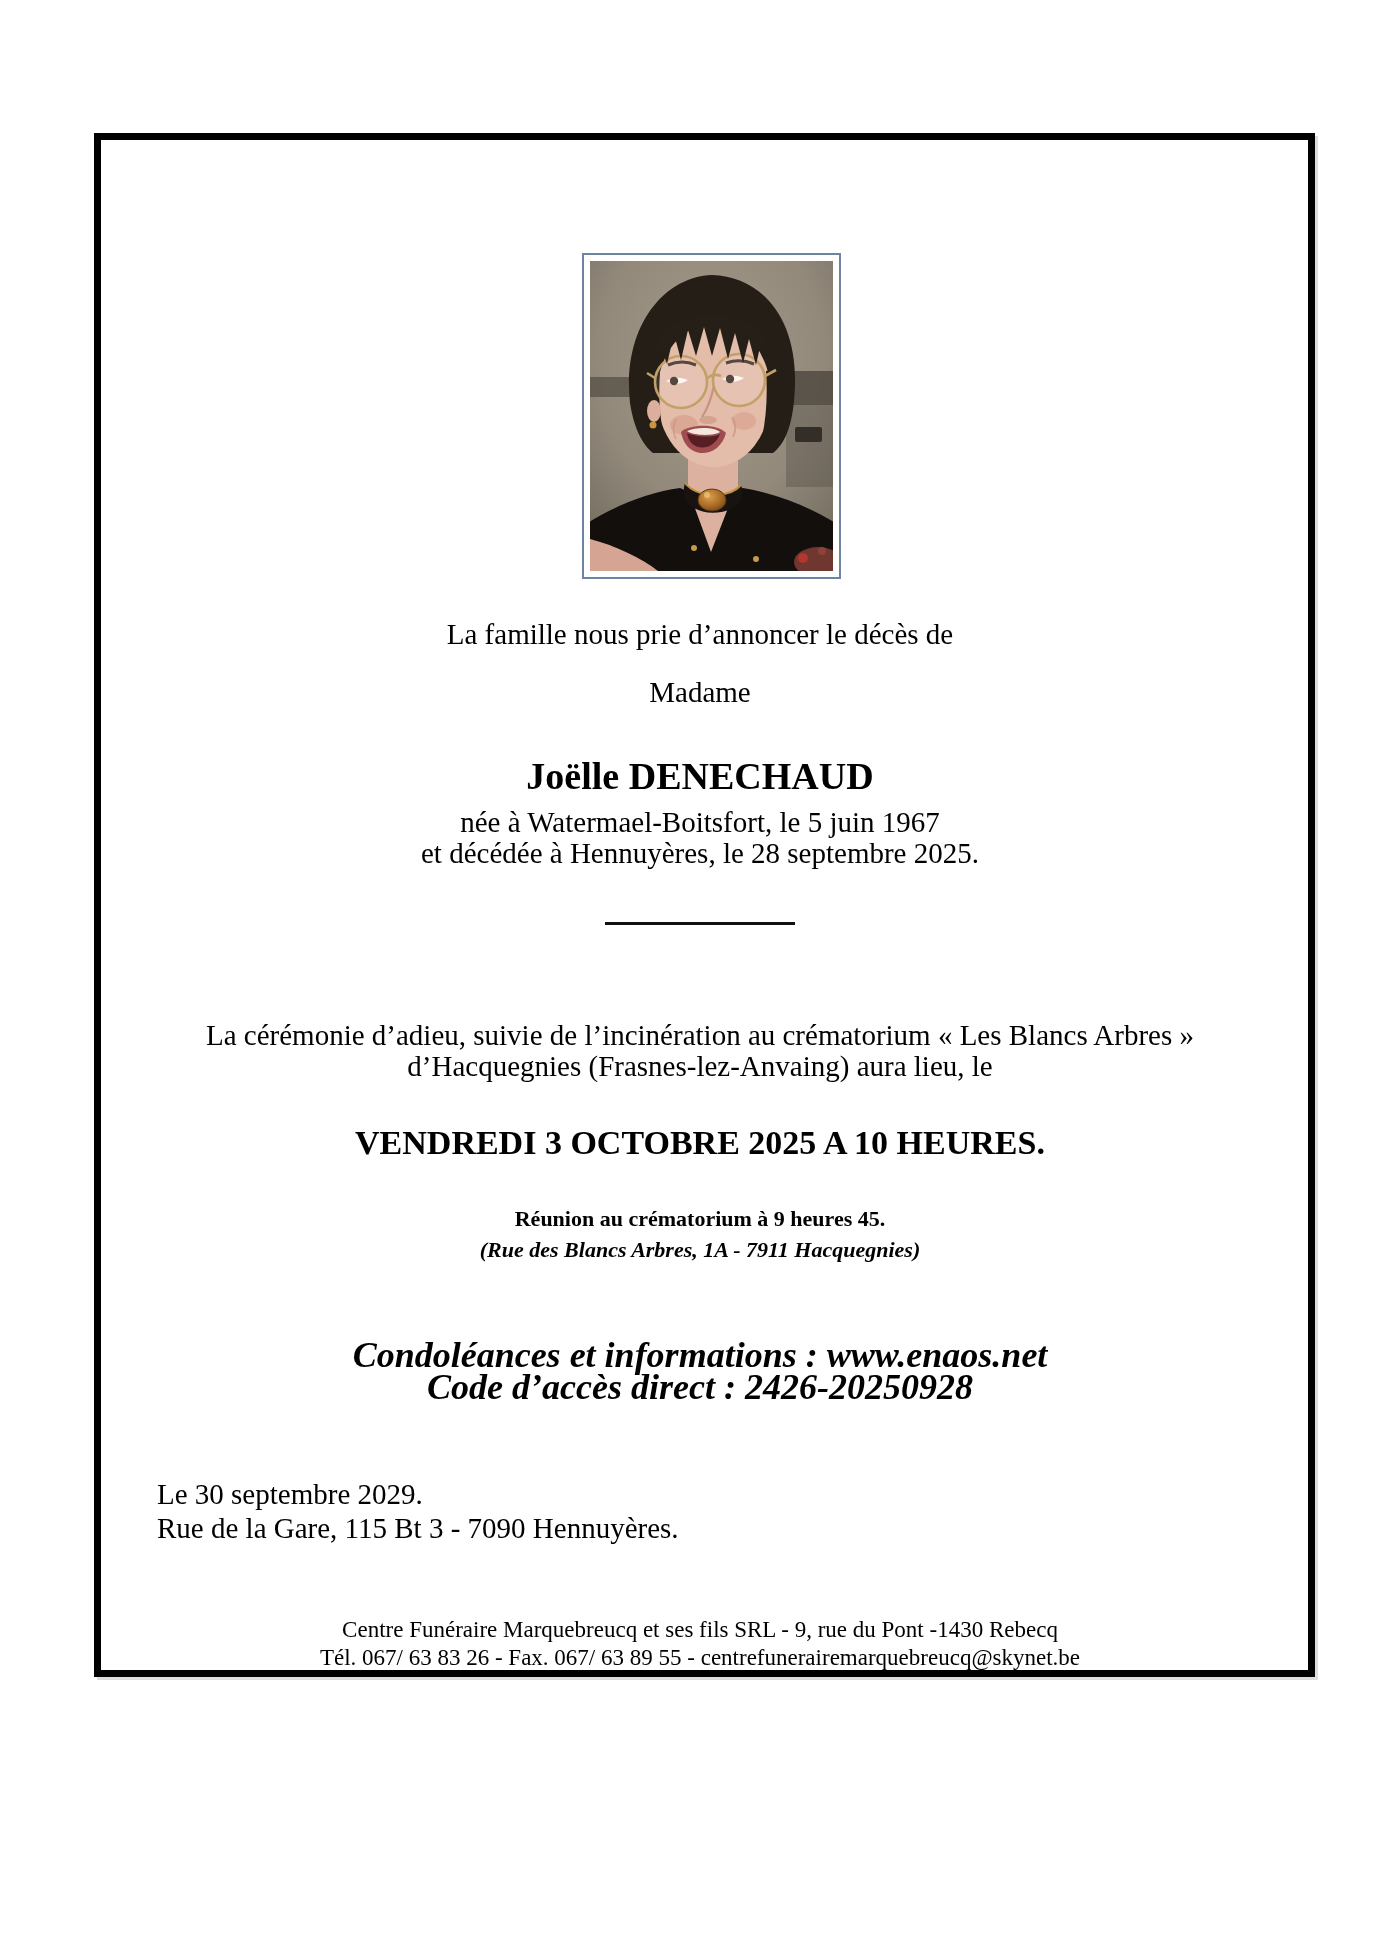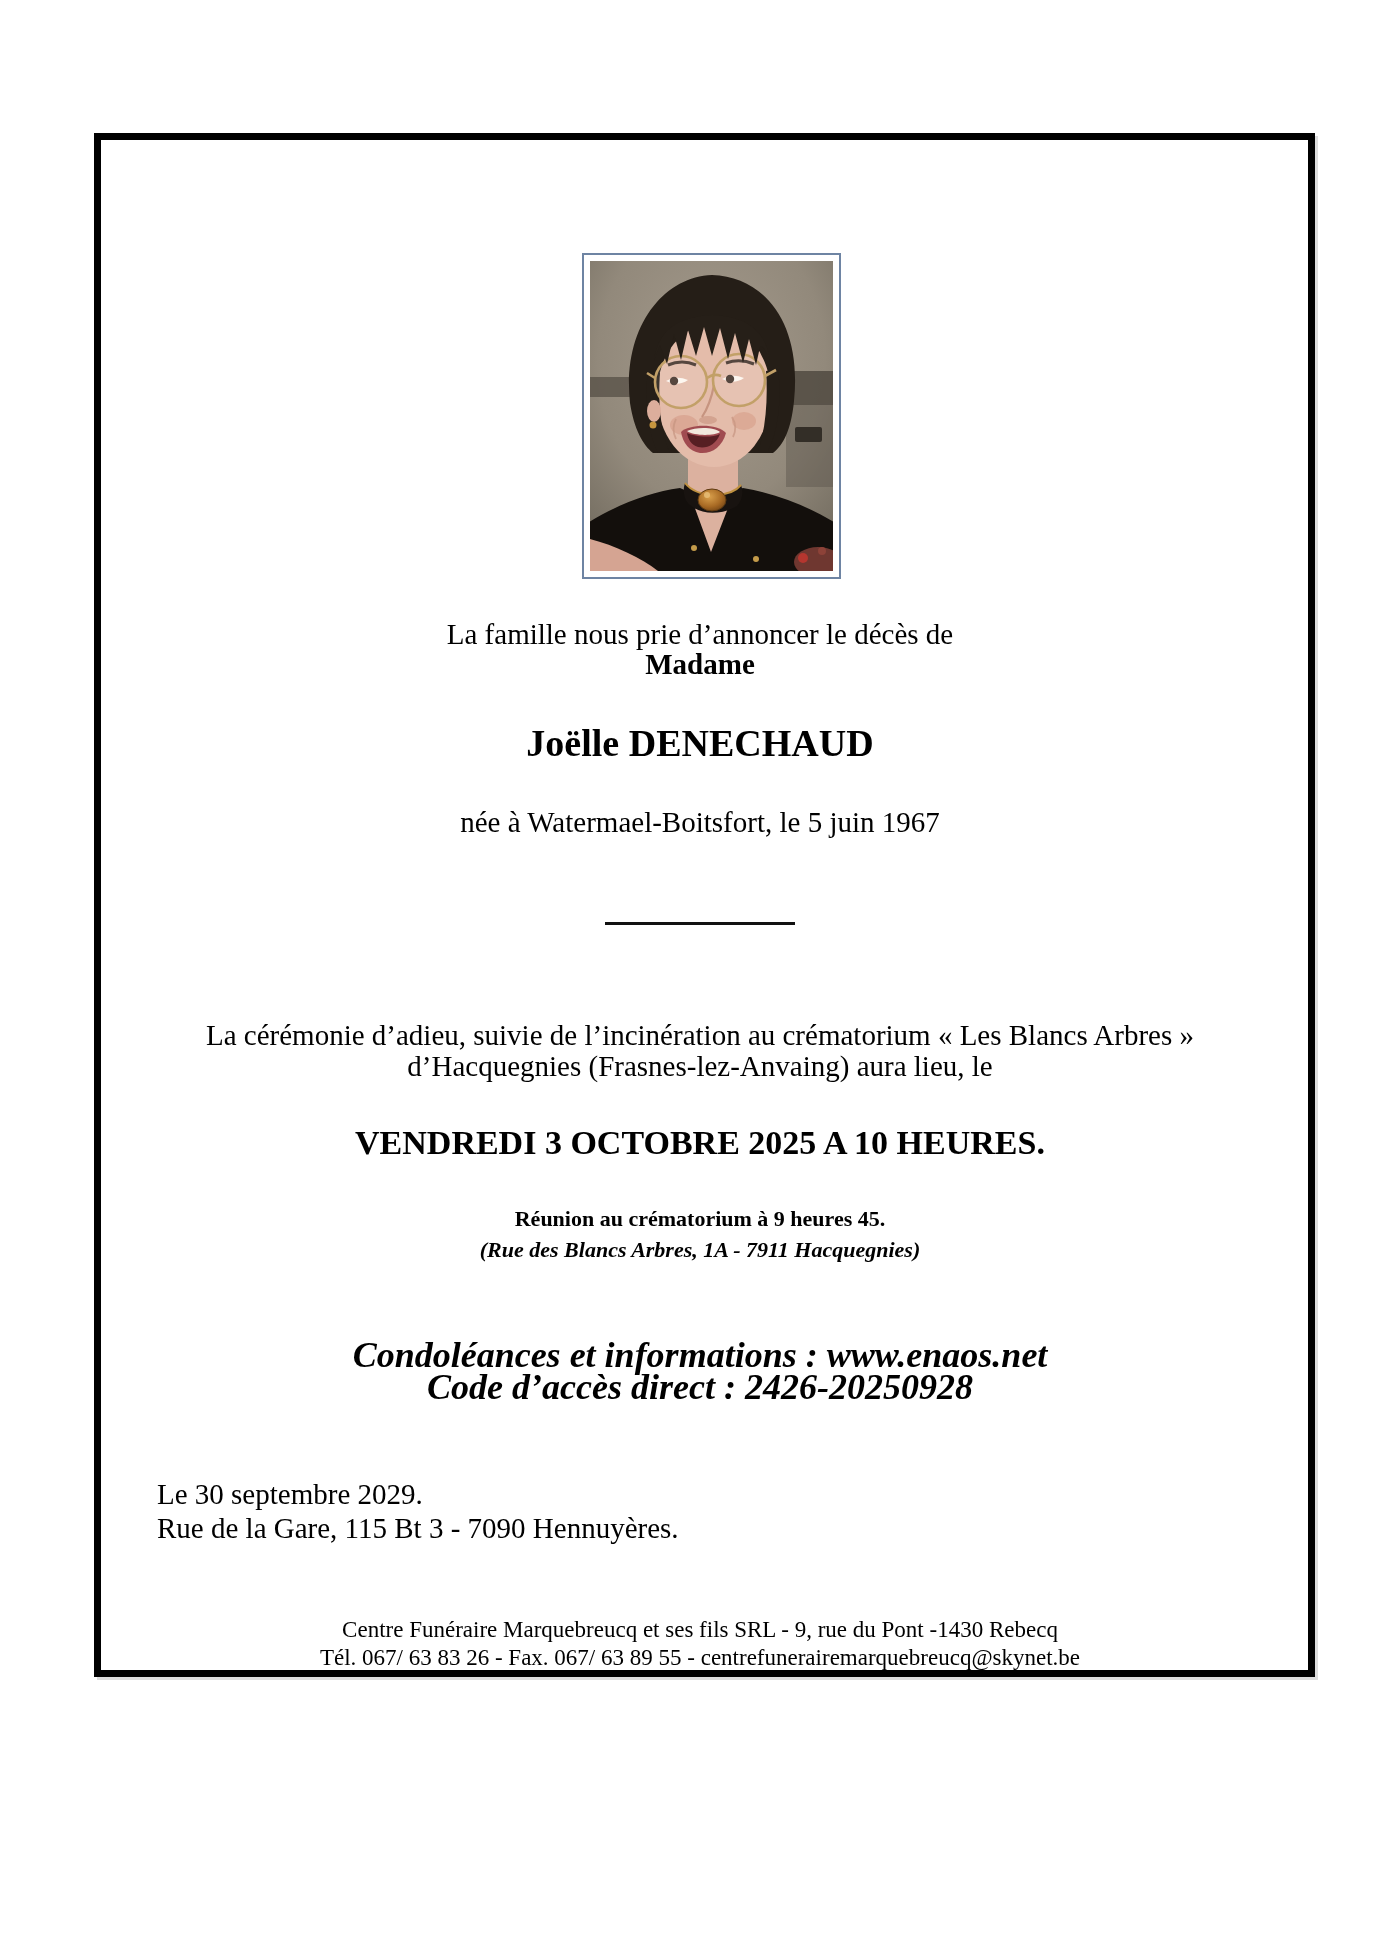--- a/index.html
+++ b/index.html
@@ -32,22 +32,22 @@
   .photo-frame svg { display: block; }
   .line { position: absolute; white-space: nowrap; }
   .center { left: 93px; width: 1214px; text-align: center; }
   .t-reg   { font-size: 29px; line-height: 33px; }
   .t-name  { font-size: 38px; line-height: 46px; font-weight: bold; }
   .t-big   { font-size: 34px; line-height: 40px; font-weight: bold; }
   .t-bold  { font-size: 22px; line-height: 31px; font-weight: bold; }
   .t-bi    { font-size: 36px; line-height: 32px; font-weight: bold; font-style: italic; }
   .t-small { font-size: 23px; line-height: 28px; }
   .intro        { top: 618px; }
-  .madame       { top: 648px; font-weight: bold; }
-  .name         { top: 720px; text-align: center; }
+  .madame       { top: 676px; }
+  .name         { top: 753px; text-align: center; }
   .birth        { top: 807px; line-height: 31px; }
   .death        { top: 838px; line-height: 31px; }
   .sep {
     position: absolute;
     left: 605px; top: 922px;
     width: 190px; height: 3px;
     background: #111111;
   }
   .cer1         { top: 1019px; line-height: 32px; }
   .cer2         { top: 1050px; line-height: 32px; }
@@ -140,20 +140,21 @@
         </g>
         <path d="M64,100 C68,70 86,56 122,54 C158,56 176,70 180,100 C176,88 172,84 170,86 L166,104 L159,78 L153,102 L145,72 L138,98 L130,67 L122,95 L114,66 L106,95 L98,69 L91,99 L84,73 L77,103 L70,84 C68,88 66,94 64,100 Z" fill="#261f18"></path>
       </g>
     </svg>
   </div>
 
   <div class="line center t-reg intro">La famille nous prie d’annoncer le décès de</div>
   <div class="line center t-reg madame">Madame</div>
   <div class="line center t-name name">Joëlle DENECHAUD</div>
   <div class="line center t-reg birth">née à Watermael-Boitsfort, le 5 juin 1967</div>
+  <div class="line center t-reg death">et décédée à Hennuyères, le 28 septembre 2025.</div>
 
   <div class="sep"></div>
 
   <div class="line center t-reg cer2">d’Hacquegnies (Frasnes-lez-Anvaing) aura lieu, le</div>
   <div class="line center t-reg cer1">La cérémonie d’adieu, suivie de l’incinération au crématorium « Les Blancs Arbres »</div>
   <div class="line center t-big datetime">VENDREDI 3 OCTOBRE 2025 A 10 HEURES.</div>
   <div class="line center t-bold reunion">Réunion au crématorium à 9 heures 45.</div>
   <div class="line center t-bold rueblancs">(Rue des Blancs Arbres, 1A - 7911 Hacquegnies)</div>
   <div class="line center t-bi condoleances">Condoléances et informations : www.enaos.net</div>
   <div class="line center t-bi code">Code d’accès direct : 2426-20250928</div>

